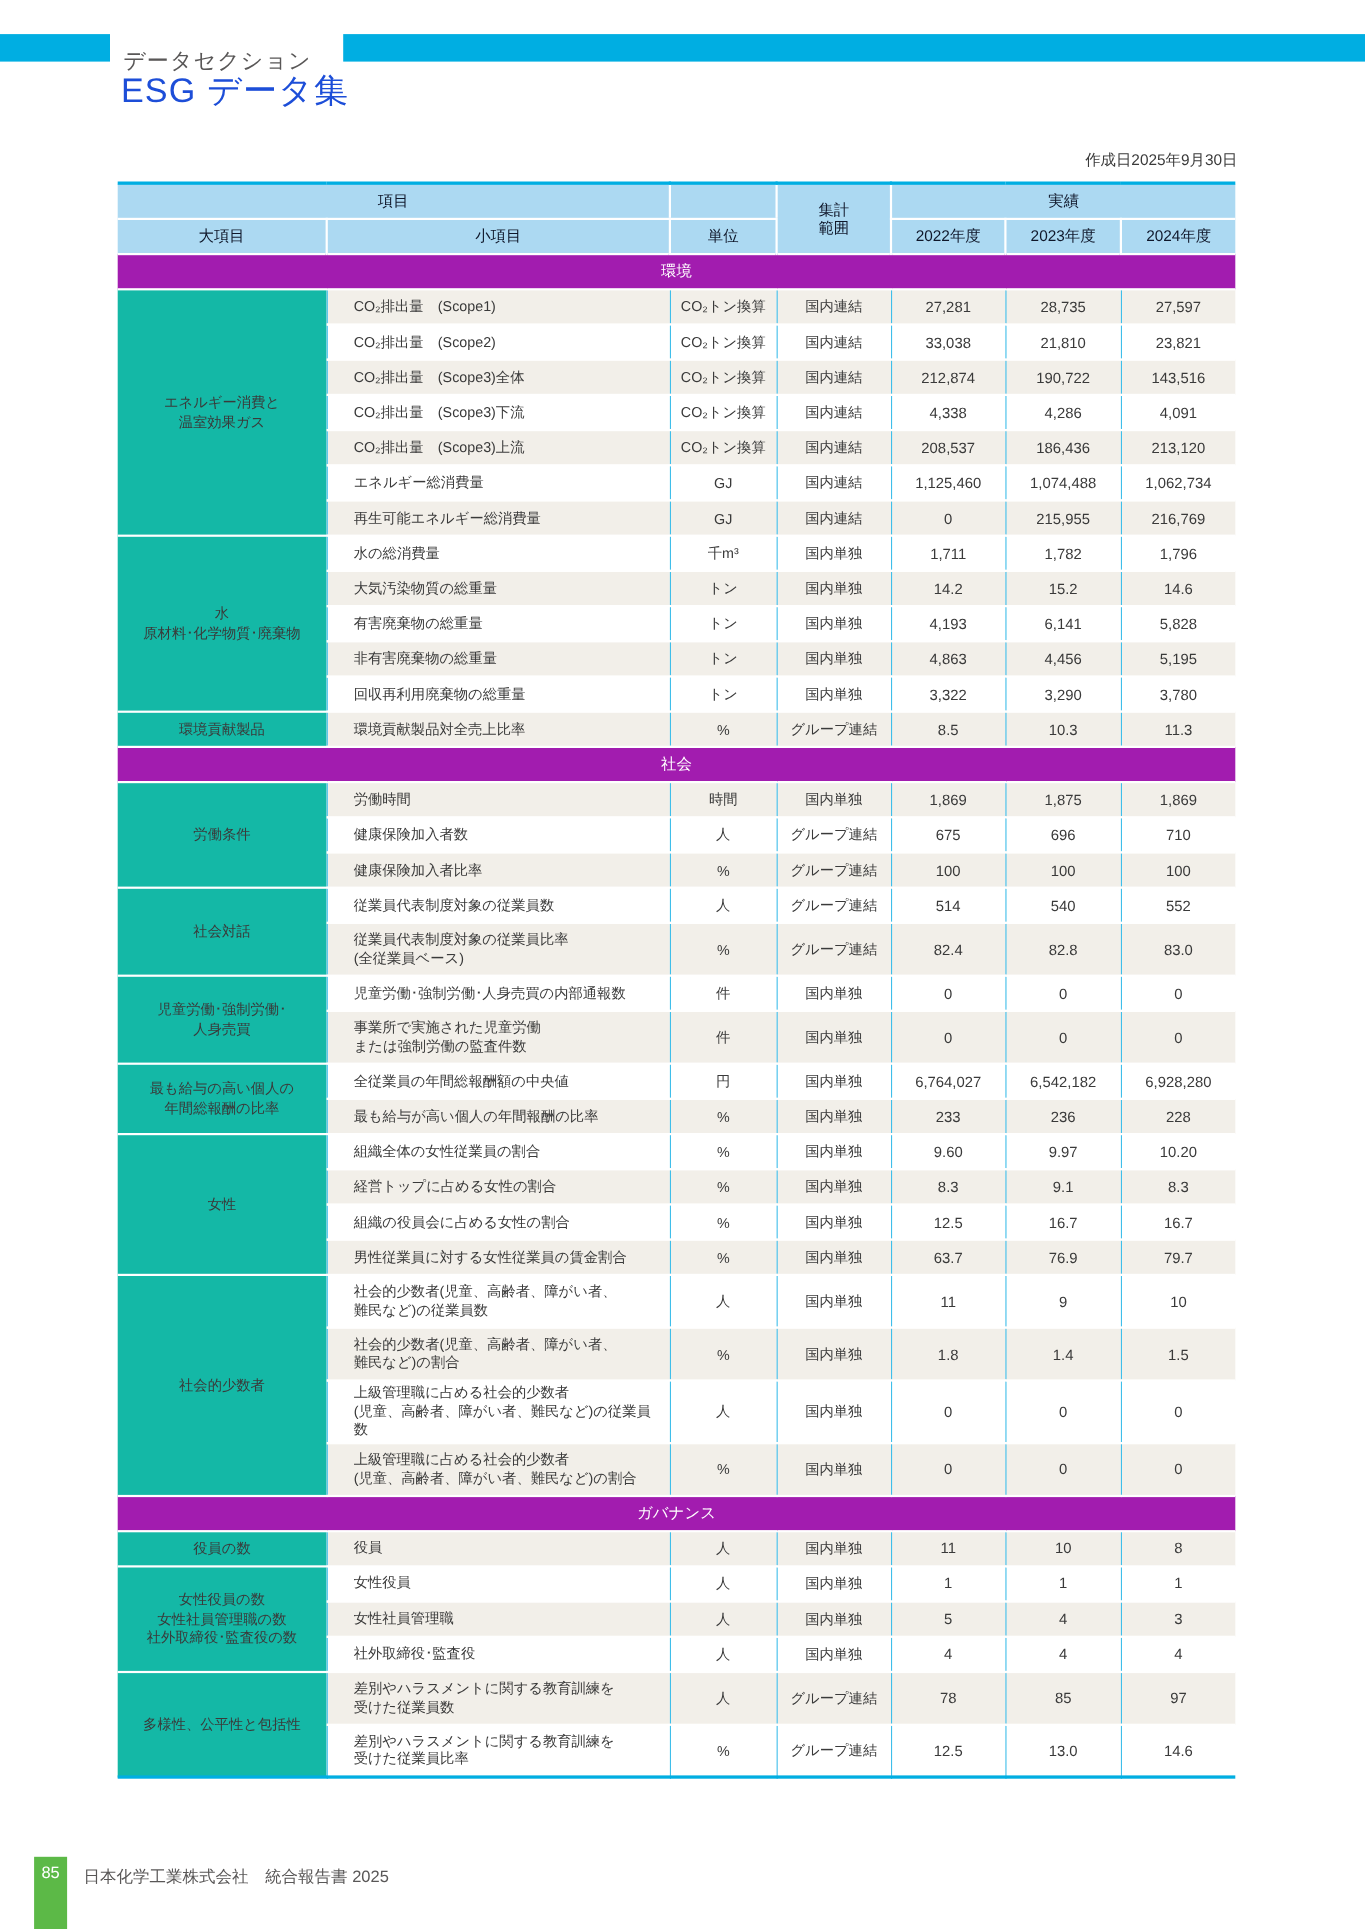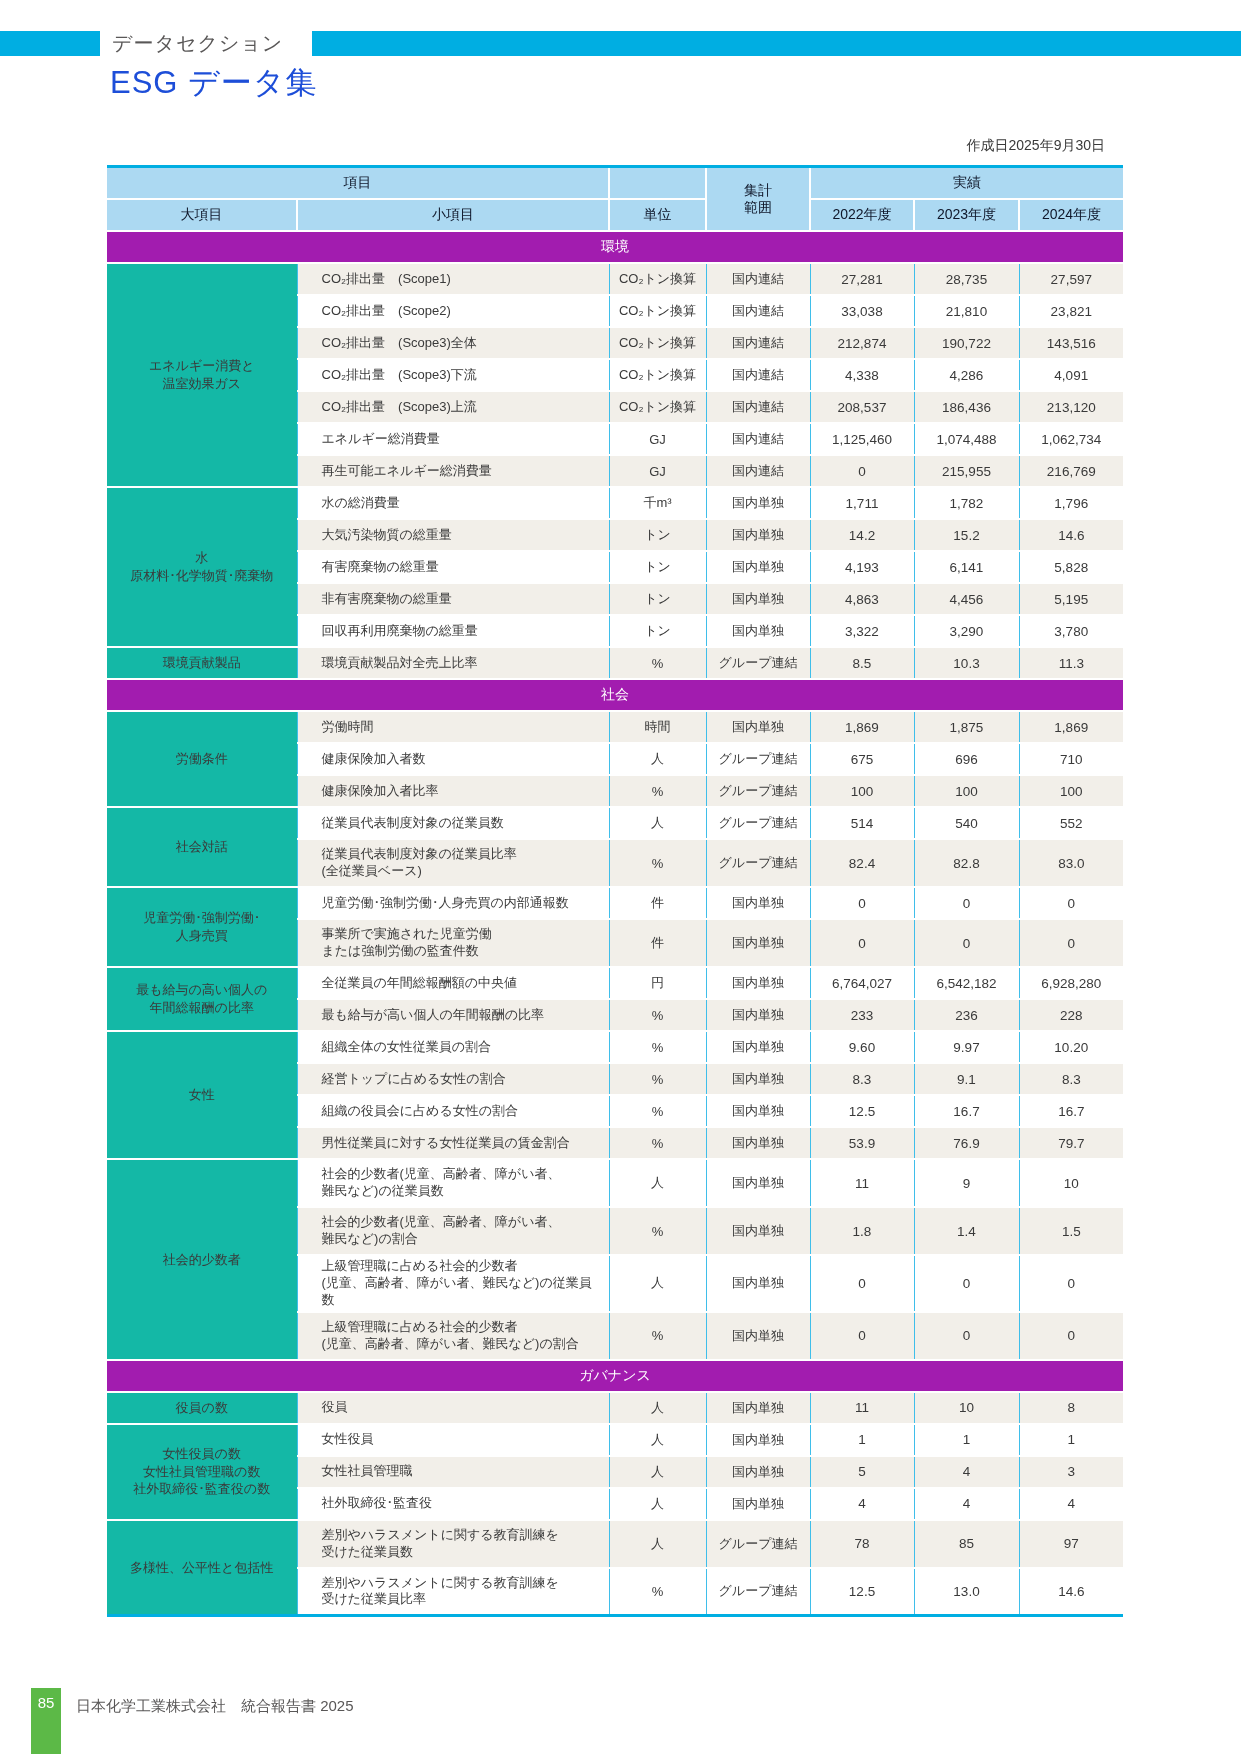--- a/index.html
+++ b/index.html
@@ -5,23 +5,23 @@
   html,body { margin:0; padding:0; }
   body {
     width:1241px; height:1754px; position:relative; background:#ffffff;
     font-family:"Liberation Sans","DejaVu Sans",sans-serif; color:#3a3a3a;
     overflow:hidden;
   }
   
   .topbar { position:absolute; top:31px; height:25px; background:#00AEE2; }
   .topbar.left  { left:0; width:100px; }
   .topbar.right { left:312px; right:0; }
-  .section-label { position:absolute; left:112px; top:30px; font-size:20px; color:#595757; letter-spacing:1px; white-space:nowrap;text-align:center; }
+  .section-label { position:absolute; left:112px; top:42px; font-size:20px; color:#595757; letter-spacing:1px; white-space:nowrap;text-align:center; }
   .page-title { position:absolute; left:110px; top:62px; font-size:31px; font-weight:500; color:#1d4ed8; letter-spacing:1px; white-space:nowrap; }
-  .date-note { position:absolute; top:137px; right:136px; font-size:14px; color:#3a3a3a; }
+  .date-note { position:absolute; top:137px; right:116px; font-size:14px; color:#3a3a3a; }
 
   
   .tbl-wrap { position:absolute; left:107px; top:165px; width:1016px; }
   table.esg {
     width:1016px; border-collapse:collapse; table-layout:fixed;
     border-top:3px solid #00AEE2; border-bottom:3px solid #00AEE2;
     font-size:13px;
   }
   thead th {
     background:#ACD9F2; font-weight:normal; font-size:14px; color:#0f172a;
@@ -312,21 +312,21 @@
           <td class="unit">%</td>
           <td class="scope">国内単独</td>
           <td class="val">12.5</td>
           <td class="val">16.7</td>
           <td class="val">16.7</td>
         </tr>
         <tr class="data-row beige">
           <td class="minor">男性従業員に対する女性従業員の賃金割合</td>
           <td class="unit">%</td>
           <td class="scope">国内単独</td>
-          <td class="val">53.9</td>
+          <td class="val">63.7</td>
           <td class="val">76.9</td>
           <td class="val">79.7</td>
         </tr>
         <tr class="data-row white dbl">
           <td class="major" rowspan="4">社会的少数者</td>
           <td class="minor">社会的少数者(児童、高齢者、障がい者、
 難民など)の従業員数</td>
           <td class="unit">人</td>
           <td class="scope">国内単独</td>
           <td class="val">11</td>

